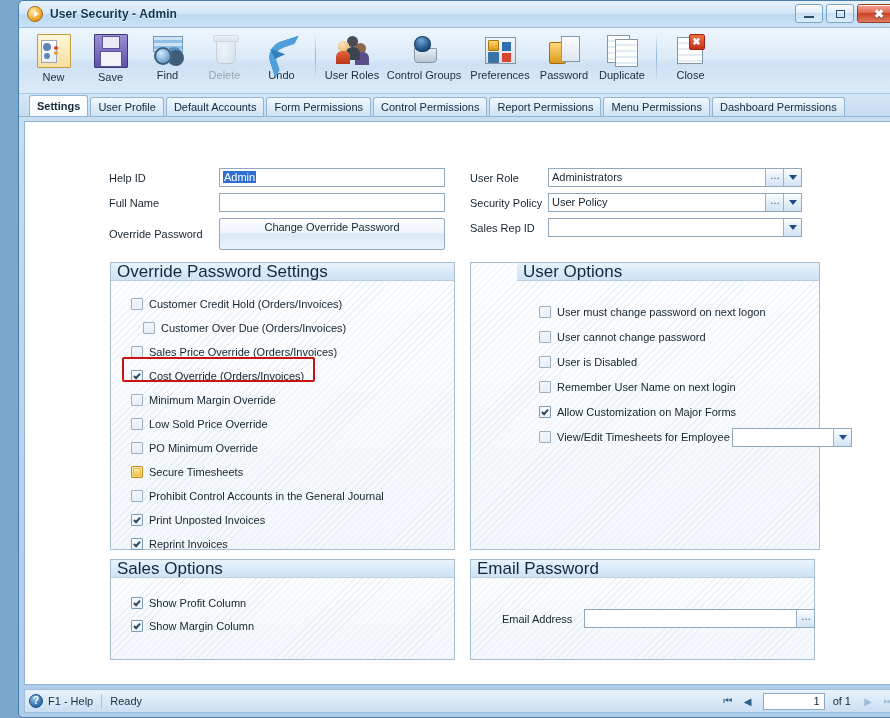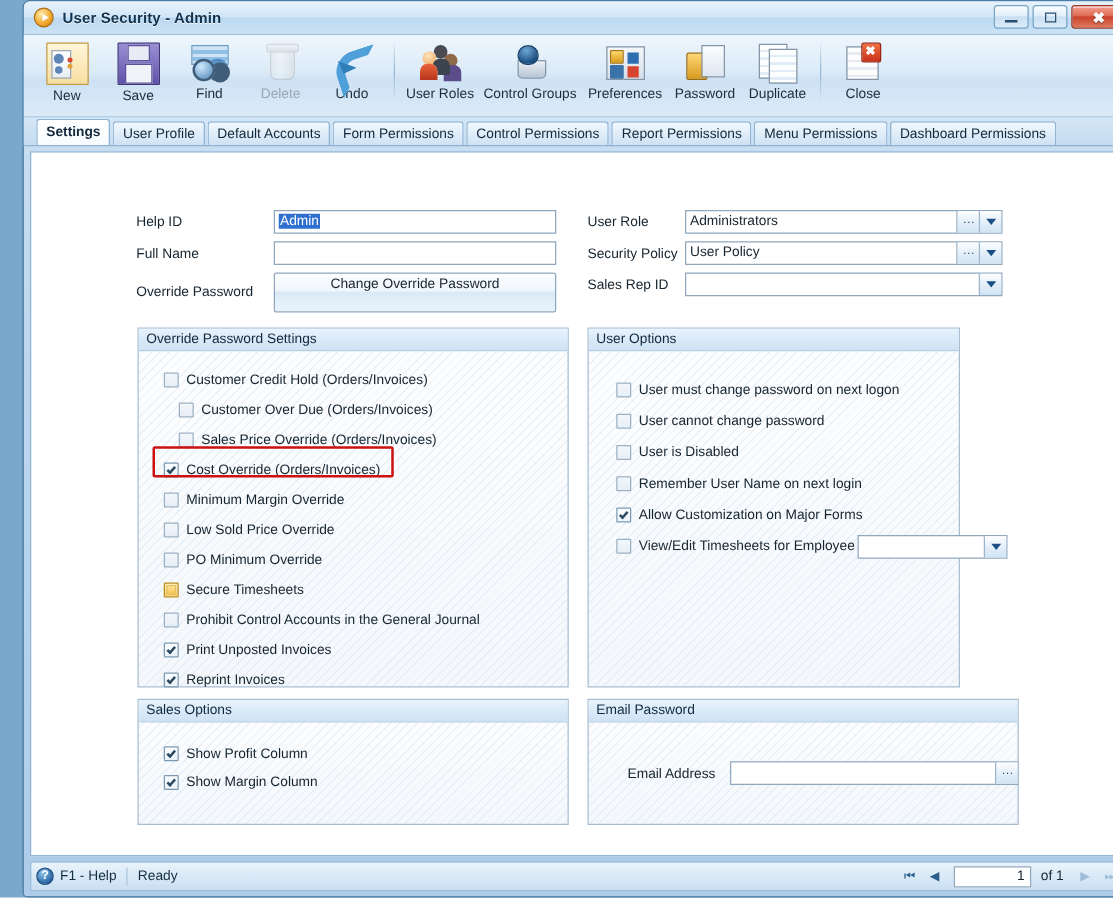--- a/index.html
+++ b/index.html
@@ -227,21 +227,21 @@
   
   .group {
     position: absolute; box-sizing: border-box;
     border: 1px solid #a7bed2;
     background:
       repeating-linear-gradient(135deg, rgba(200,214,230,.30) 0 1px, rgba(255,255,255,0) 1px 5px),
       linear-gradient(180deg,#fdfeff,#f4f8fc);
   }
   .group > .ghead {
     height: 17px; line-height: 17px;
-    padding-left: 6px; font-size: 11px; color: #10293f;
+    padding-left: 6px; font-size: 17px; color: #10293f;
     background: linear-gradient(180deg,#e9f3fc 0%, #d8e9f8 55%, #cfe3f5 100%);
     border-bottom: 1px solid #b9cfe1;
   }
   .gbody { position: relative; }
 
   
   .cb {
     position: absolute; display: flex; align-items: center; gap: 6px;
     font-size: 11px; color: #14242f; white-space: nowrap;
   }
@@ -442,21 +442,21 @@
       <div class="ghead">Override Password Settings</div>
       <div class="gbody" style="height:269px">
         <div class="cb" style="left:20px; top:17px;">
           <span class="box"></span>
           <span>Customer Credit Hold (Orders/Invoices)</span>
         </div>
         <div class="cb" style="left:20px; top:41px;padding-left:12px;">
           <span class="box"></span>
           <span>Customer Over Due (Orders/Invoices)</span>
         </div>
-        <div class="cb" style="left:32px; top:65px;">
+        <div class="cb" style="left:20px; top:65px;">
           <span class="box"></span>
           <span>Sales Price Override (Orders/Invoices)</span>
         </div>
         <div class="cb" style="left:20px; top:89px;">
           <span class="box on"></span>
           <span>Cost Override (Orders/Invoices)</span>
         </div>
         <div class="cb" style="left:20px; top:113px;">
           <span class="box"></span>
           <span>Minimum Margin Override</span>
@@ -483,21 +483,21 @@
         </div>
         <div class="cb" style="left:20px; top:257px;">
           <span class="box on"></span>
           <span>Reprint Invoices</span>
         </div>
       </div>
     </div>
 
     <div class="redbox" style="left:97px; top:235px; width:193px; height:25px;"></div>
 
-    <div class="group" style="left:445px; top:140px; width:298px; height:288px;">
+    <div class="group" style="left:445px; top:140px; width:350px; height:288px;padding-left:46px;">
       <div class="ghead">User Options</div>
       <div class="gbody" style="height:269px">
         <div class="cb" style="left:22px; top:25px;">
           <span class="box"></span>
           <span>User must change password on next logon</span>
         </div>
         <div class="cb" style="left:22px; top:50px;">
           <span class="box"></span>
           <span>User cannot change password</span>
         </div>

